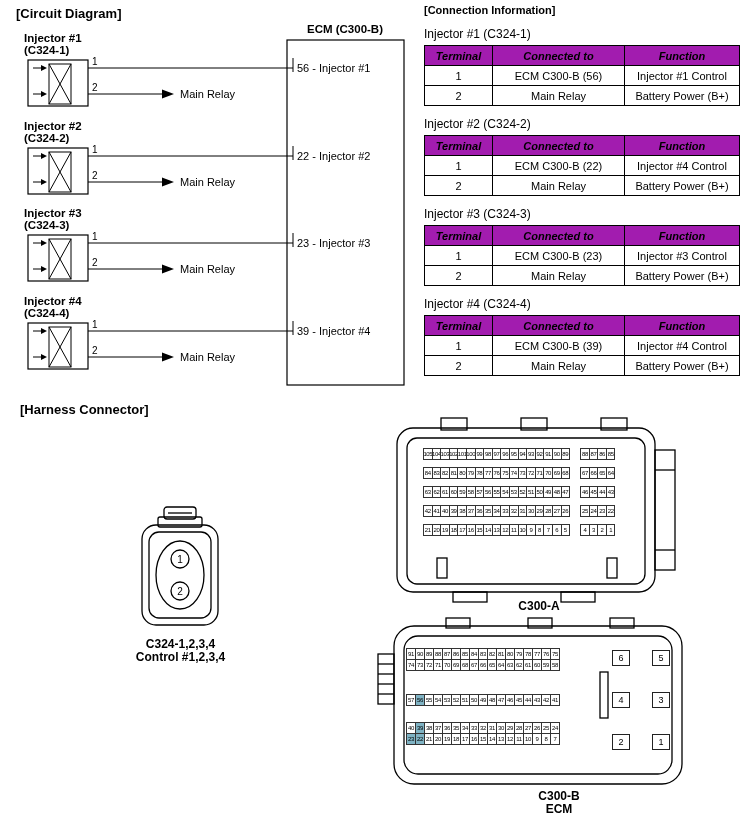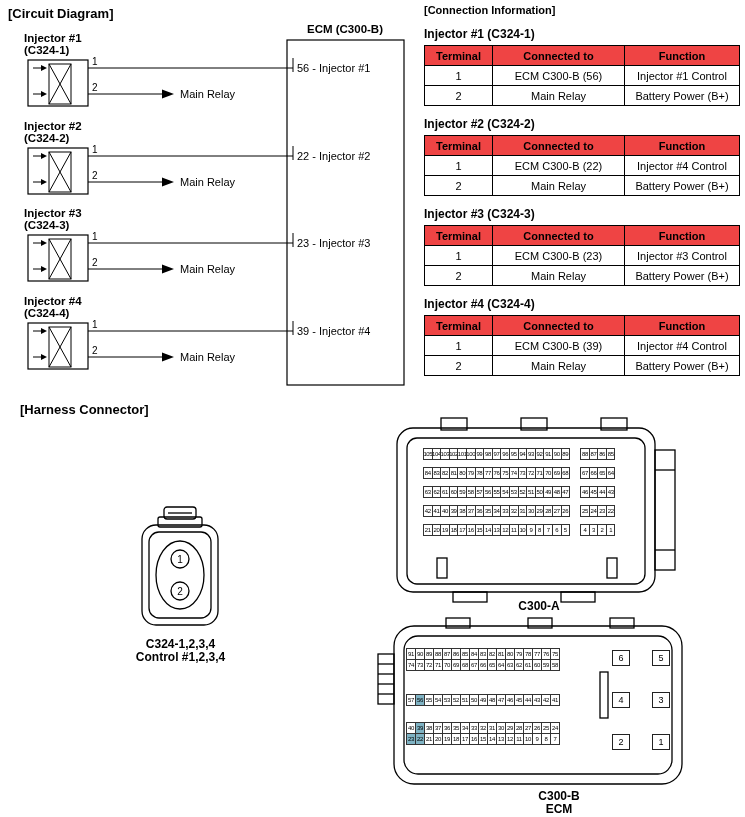--- a/index.html
+++ b/index.html
@@ -20,27 +20,27 @@
   .sym line, .sym rect { stroke:#000; stroke-width:1; fill:none; }
   .arrow { fill:#000; stroke:none; }
   .shell rect, .shell line, .shell ellipse, .shell circle, .shell path {
     stroke:#000; stroke-width:1.3; fill:none;
   }
 
   
   .conn-info { position:absolute; left:424px; top:4px; width:316px; }
   .conn-info .section-title-inline { font-size:11px; font-weight:bold; }
   .table-block { margin-top:11px; }
-  .table-title { font-size:12px; font-weight:bold; margin-bottom:4px; }
+  .table-title { font-size:12px; font-weight:normal; margin-bottom:4px; }
   table.conn-table { border-collapse:collapse; width:100%; font-size:11px; table-layout:fixed; }
   .conn-table th, .conn-table td {
     border:1px solid #000; height:19px; text-align:center; padding:0 2px;
     overflow:hidden; white-space:nowrap;
   }
-  .conn-table th { background:#ef4444; font-weight:bold; }
+  .conn-table th { background:#a21caf; font-weight:bold;font-style:italic; }
   col.c1 { width:68px; } col.c2 { width:132px; } col.c3 { width:auto; }
 
   
   .pin-grid { position:absolute; }
   .pin-row { display:flex; }
   #c300a-grid .pin-row + .pin-row { margin-top:7px; }
   .tight .pin-row + .pin-row { margin-top:-1px; }
   .pin-group { display:flex; }
   .pin-group + .pin-group { margin-left:11px; }
   .pin-cell {
@@ -57,21 +57,21 @@
   .side-pin-cell {
     box-sizing:border-box; width:18px; height:16px; border:1.5px solid #222;
     display:flex; align-items:center; justify-content:center;
     font-size:9px; background:#fff;
   }
   .connector-label { position:absolute; text-align:center; font-weight:bold; font-size:12px; line-height:13px; }
 </style>
 </head>
 <body>
 
-<div class="section-title" style="left:8px; top:6px;">[Circuit Diagram]</div>
+<div class="section-title" style="left:16px; top:6px;">[Circuit Diagram]</div>
 
 <svg class="abs" style="left:0; top:0;" width="420" height="400" viewBox="0 0 420 400">
 
   <text x="345" y="33" text-anchor="middle" class="t-bold">ECM (C300-B)</text>
   <rect x="287" y="40" width="117" height="345" class="box"></rect>
 
   <g transform="translate(0,32)">
     <text x="24" y="10" class="t-bold">Injector #1</text>
     <text x="24" y="22" class="t-bold">(C324-1)</text>
     <rect x="28" y="28" width="60" height="46" class="box"></rect>

